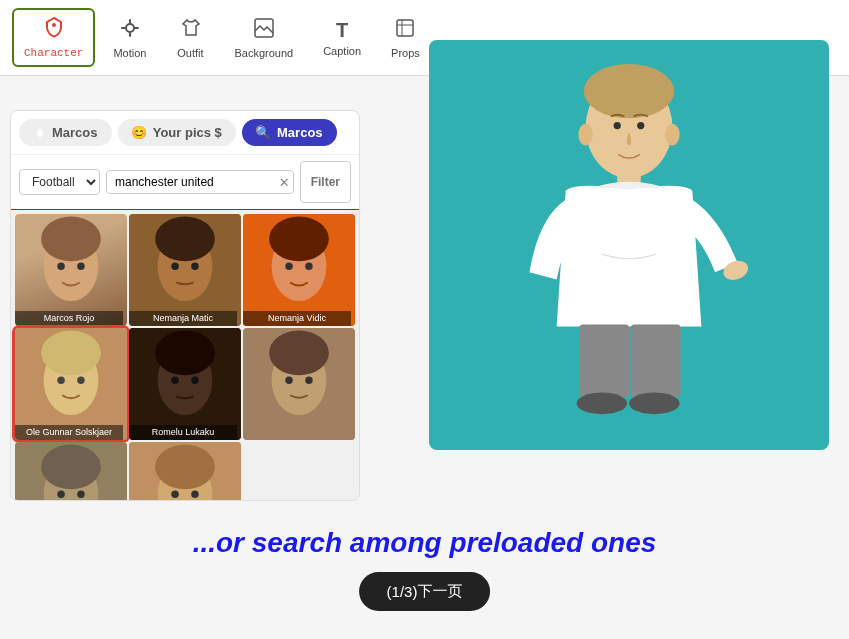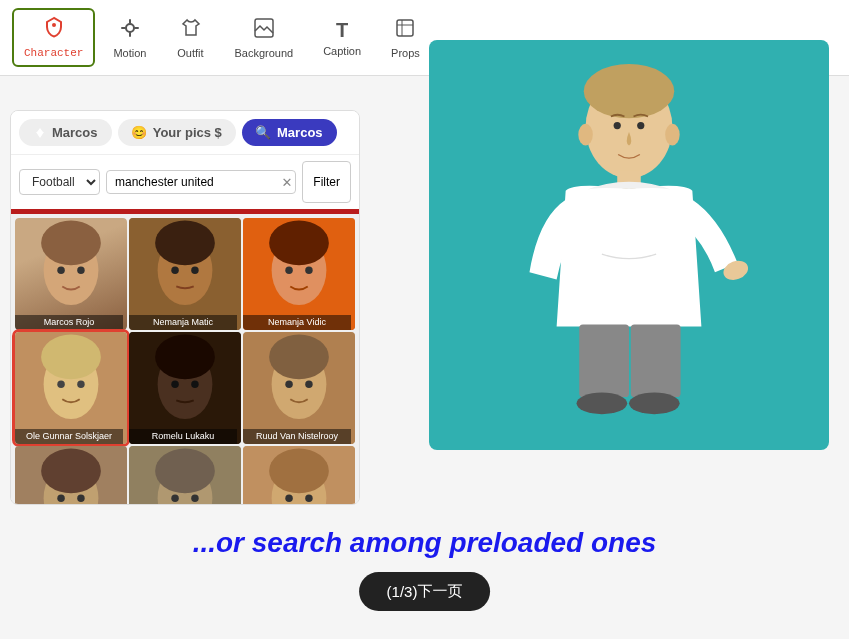--- a/index.html
+++ b/index.html
@@ -84,21 +84,21 @@
       color: #fff;
     }
 
     
     .filter-row {
       display: flex;
       align-items: center;
       padding: 6px 8px;
       gap: 6px;
       background: #fff;
-      border-bottom: 5px solid #b91c1c;
+      border-bottom: 1px solid #b91c1c;
     }
     .category-select {
       background: #fff;
       border: 1px solid #ccc;
       border-radius: 4px;
       padding: 4px 8px;
       font-size: 12px;
       color: #333;
       cursor: pointer;
     }
@@ -122,21 +122,22 @@
       color: #888;
       font-size: 13px;
     }
     .filter-btn {
       background: none;
       border: 1px solid #ccc;
       border-radius: 4px;
       padding: 13px 10px;
       font-size: 12px;
       cursor: pointer;
-      color: #000000;
+      color: #737373;
+      font-weight: bold;
     }
 
     
     .faces-grid {
       display: grid;
       grid-template-columns: repeat(3, 1fr);
       gap: 2px;
       padding: 4px;
       background: #f0f0f0;
       max-height: 290px;
@@ -385,33 +386,20 @@
           <circle cx="37" cy="42" r="3" fill="#111"></circle>
           <circle cx="53" cy="42" r="3" fill="#111"></circle>
           <path d="M38 55 Q45 58 52 55" stroke="#301808" stroke-width="1.5" fill="none"></path>
         </svg>
       </div>
       <span class="face-name">Romelu Lukaku</span>
     </div>
     <div class="face-cell">
       <div class="face-bg" style="position:relative;">
         <svg width="100%" height="100%" viewBox="0 0 90 90" xmlns="http://www.w3.org/2000/svg" style="position:absolute;top:0;left:0;">
-          <rect width="90" height="90" fill="#b08050"></rect>
-          <ellipse cx="45" cy="42" rx="22" ry="28" fill="#d0a870"></ellipse>
-          <ellipse cx="45" cy="20" rx="24" ry="18" fill="#806040"></ellipse>
-          <circle cx="37" cy="42" r="3" fill="#333"></circle>
-          <circle cx="53" cy="42" r="3" fill="#333"></circle>
-          <path d="M38 54 Q45 59 52 54" stroke="#906030" stroke-width="1.5" fill="none"></path>
-        </svg>
-      </div>
-      <span class="face-name">Ruud Van Nistelrooy</span>
-    </div>
-    <div class="face-cell">
-      <div class="face-bg" style="position:relative;">
-        <svg width="100%" height="100%" viewBox="0 0 90 90" xmlns="http://www.w3.org/2000/svg" style="position:absolute;top:0;left:0;">
           <rect width="90" height="90" fill="#a08060"></rect>
           <ellipse cx="45" cy="42" rx="22" ry="28" fill="#c0a070"></ellipse>
           <ellipse cx="45" cy="20" rx="24" ry="18" fill="#604030"></ellipse>
           <circle cx="37" cy="42" r="3" fill="#333"></circle>
           <circle cx="53" cy="42" r="3" fill="#333"></circle>
           <path d="M38 54 Q45 58 52 54" stroke="#805030" stroke-width="1.5" fill="none"></path>
         </svg>
       </div>
 
     </div>

